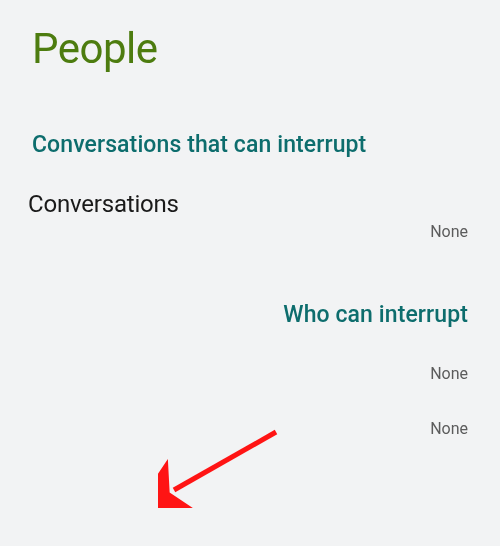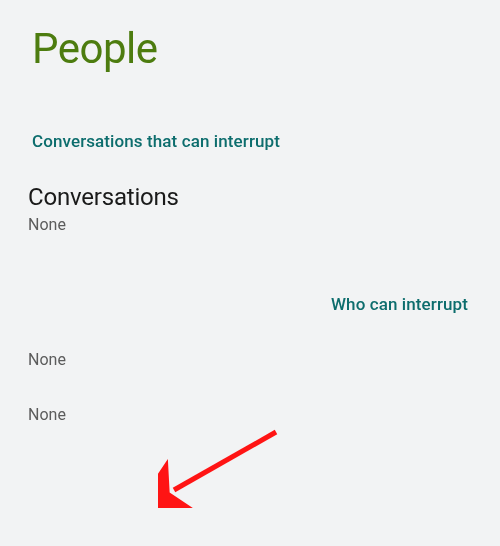--- a/index.html
+++ b/index.html
@@ -16,21 +16,21 @@
       position: relative;
     }
     .page-title {
       font-size: 42px;
       font-weight: 400;
       color: #4d7c0f;
       padding: 24px 32px 10px 32px;
       letter-spacing: -0.5px;
     }
     .section-header {
-      font-size: 17px;
+      font-size: 23px;
       font-weight: 500;
       color: #0d6d6d;
       padding: 48px 32px 8px 32px;
       letter-spacing: 0.1px;
     }
     .section-header.second {
       padding-top: 52px;
       text-align: right;
     }
     .setting-item {
@@ -41,20 +41,21 @@
       font-size: 24px;
       font-weight: 400;
       color: #1a1a1a;
       letter-spacing: -0.2px;
     }
     .setting-value {
       font-size: 16px;
       font-weight: 400;
       color: #5c5c5c;
       margin-top: 4px;
+      text-align: right;
     }
     .arrow-annotation {
       position: absolute;
       left: 158px;
       top: 428px;
       pointer-events: none;
     }
   </style>
 </head>
 <body>

